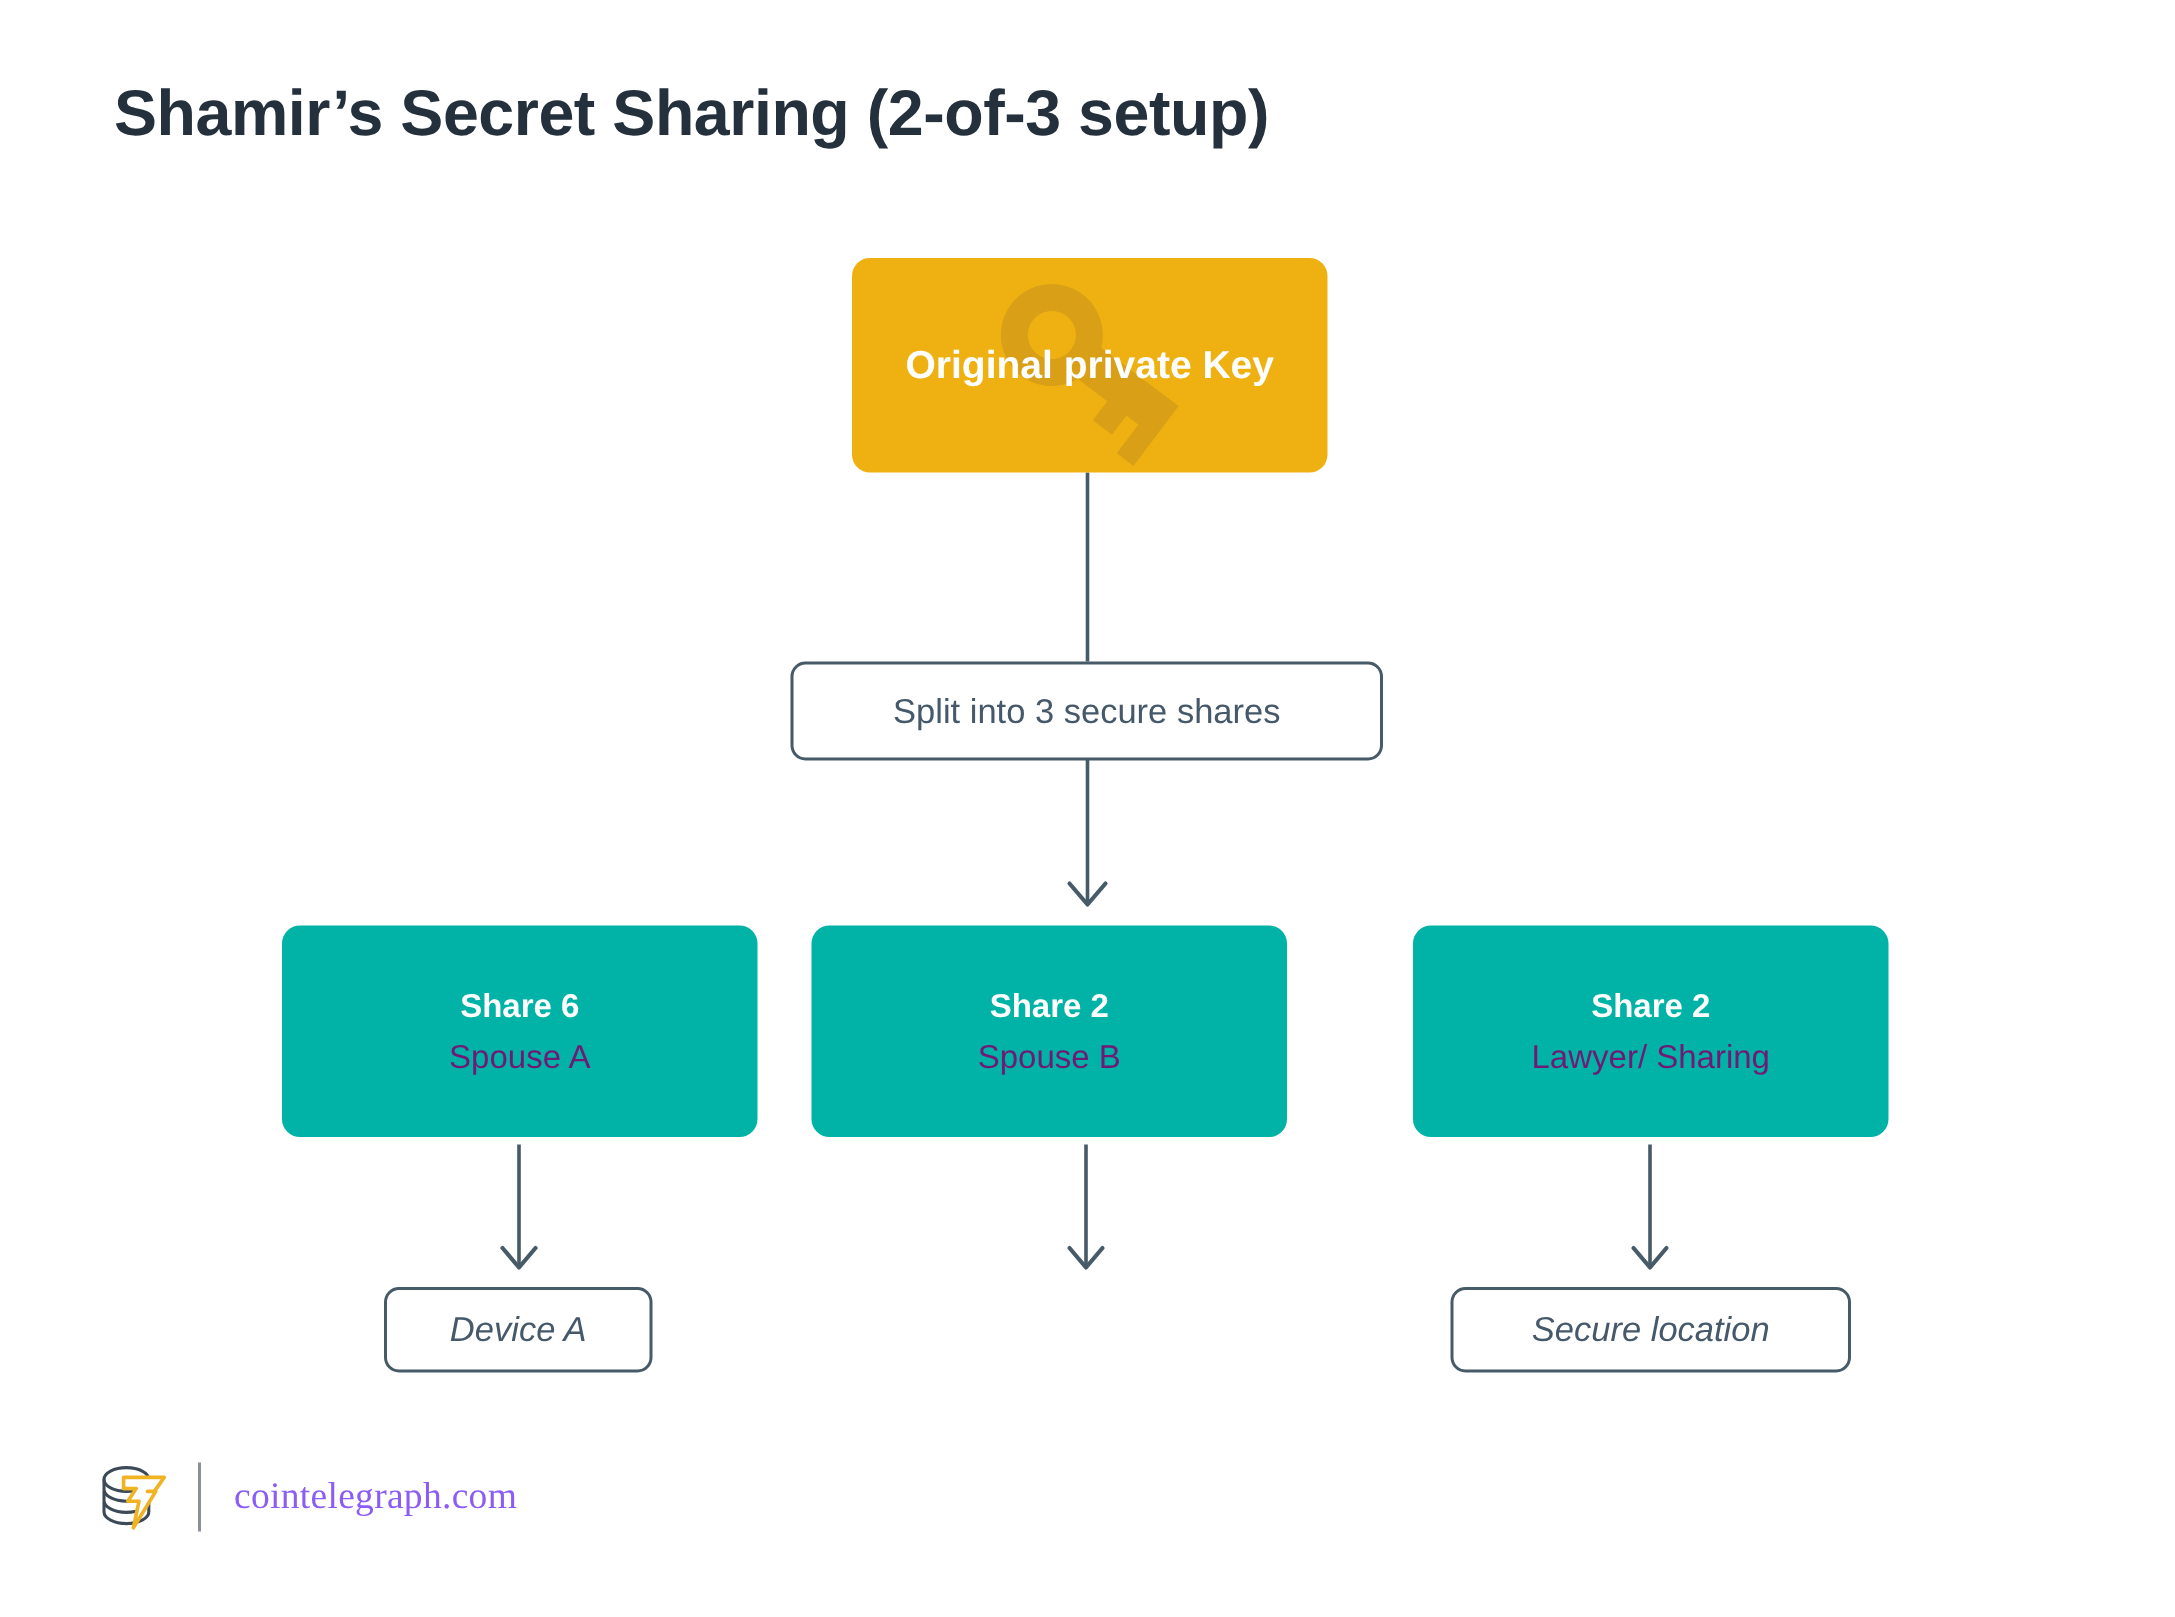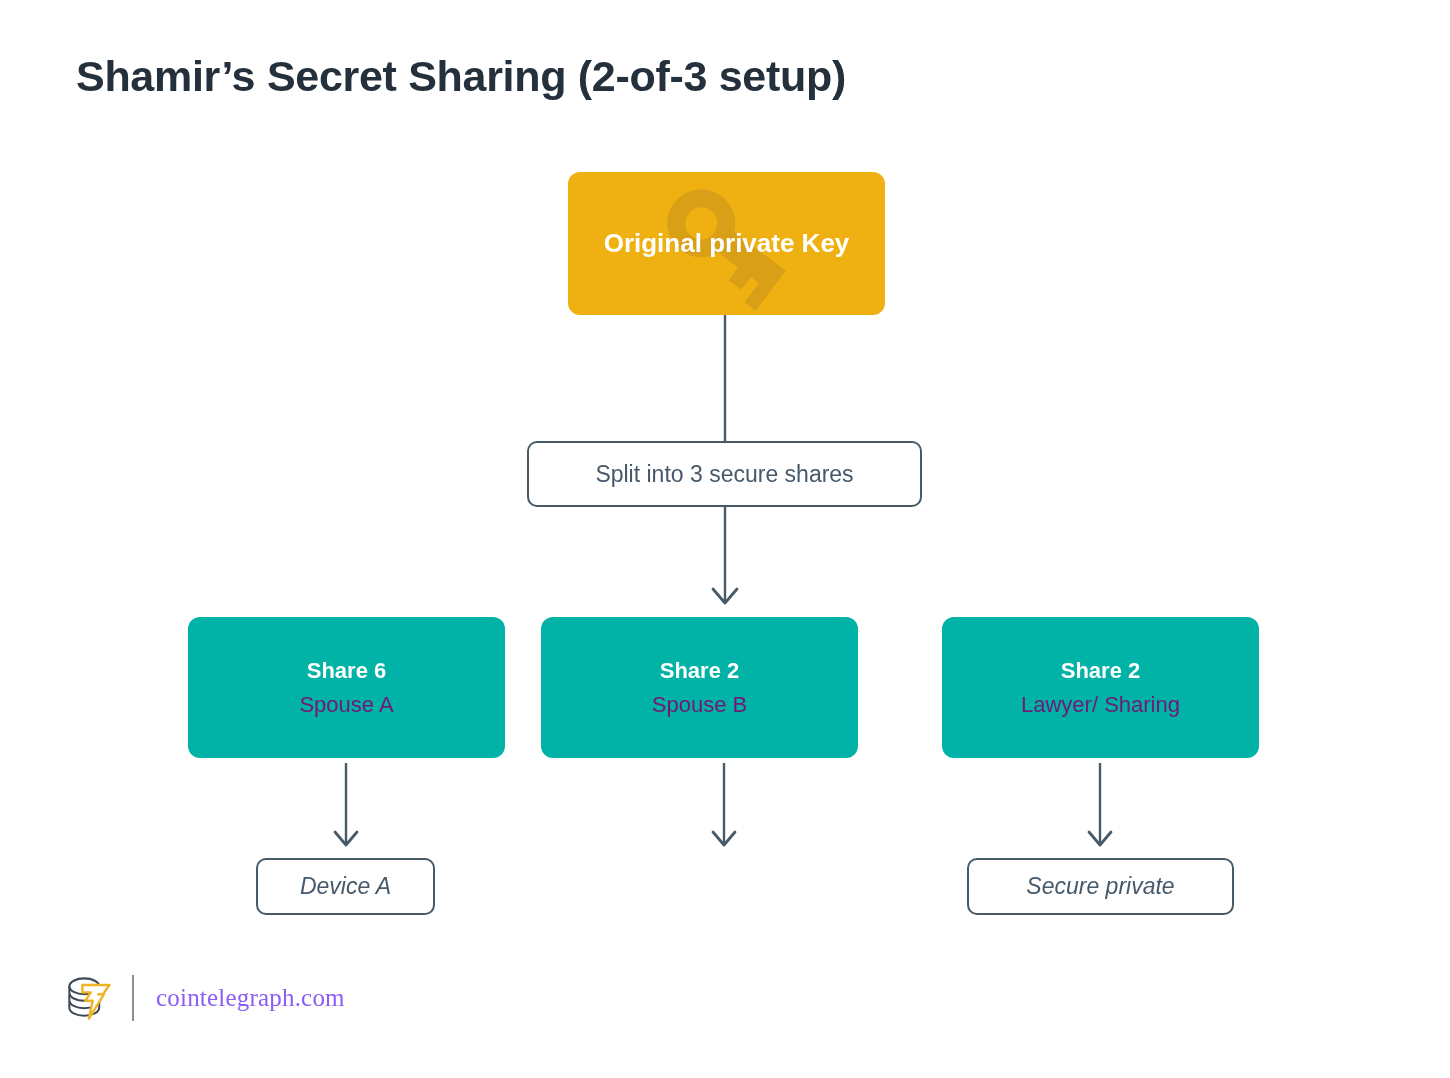--- a/index.html
+++ b/index.html
@@ -207,21 +207,21 @@
 
   <div class="node node-share share-3">
     <div class="share-title">Share 2</div>
     <div class="share-sub">Lawyer/ Sharing</div>
   </div>
 
   <div class="node node-outline node-leaf leaf-1">
     <span>Device A</span>
   </div>
   <div class="node node-outline node-leaf leaf-3">
-    <span>Secure private</span>
+    <span>Secure location</span>
   </div>
 
   <div class="footer">
     <svg class="footer-logo" viewBox="0 0 60 60" xmlns="http://www.w3.org/2000/svg">
       <g fill="none" stroke="#3c4a58" stroke-width="2.2">
         <ellipse cx="26" cy="17.5" rx="16" ry="8.5"></ellipse>
         <path d="M10 17.5 v7 c0 4.7 7.2 8.5 16 8.5 s16 -3.8 16 -8.5 v-7"></path>
         <path d="M10 25.5 v7 c0 4.7 7.2 8.5 16 8.5 s16 -3.8 16 -8.5 v-7"></path>
         <path d="M10 33.5 v7 c0 4.7 7.2 8.5 16 8.5 s16 -3.8 16 -8.5 v-7"></path>
       </g>

